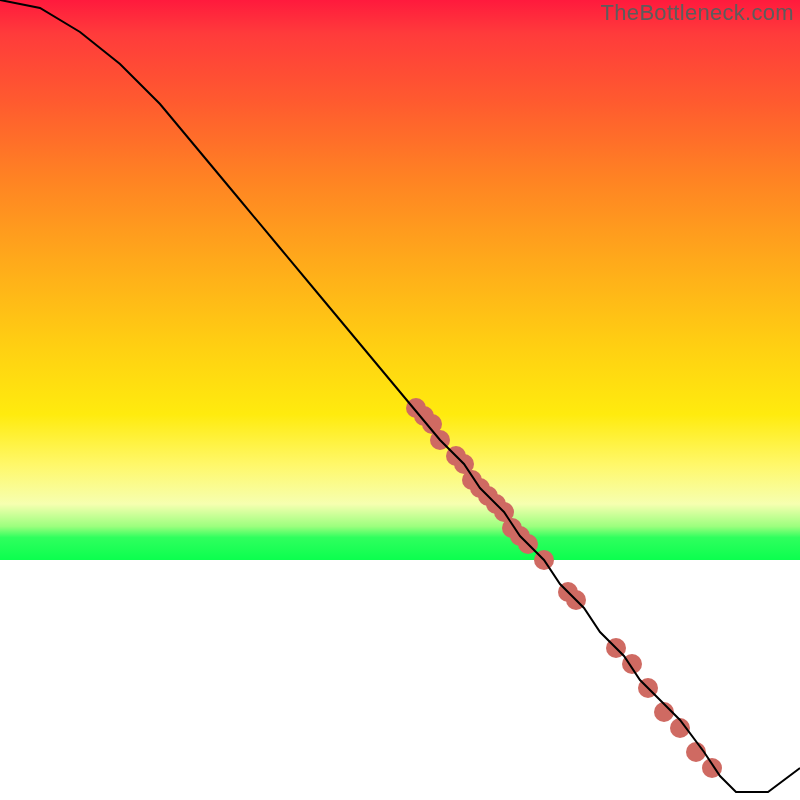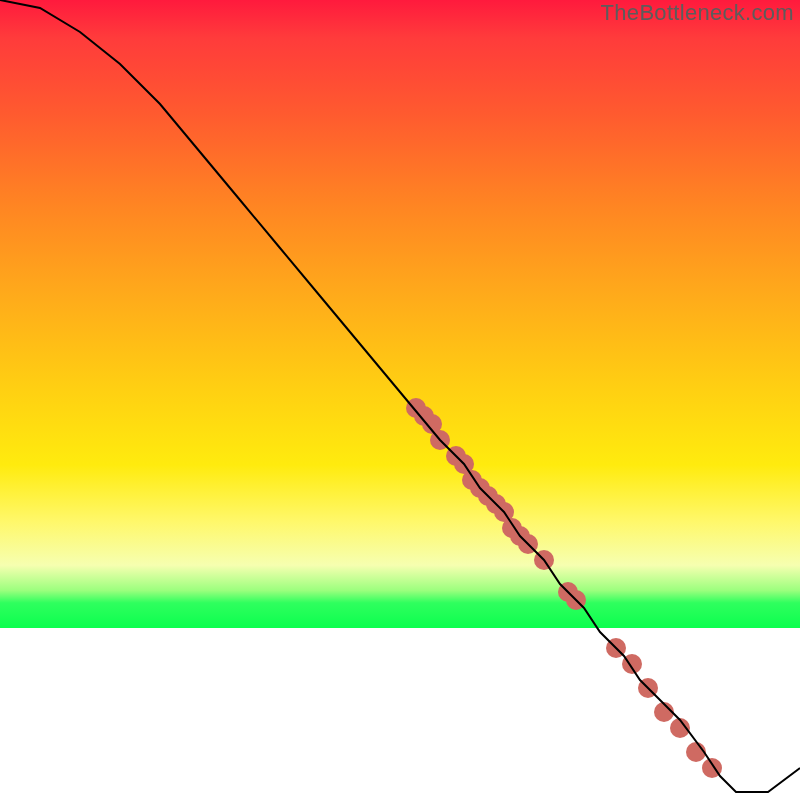--- a/index.html
+++ b/index.html
@@ -6,21 +6,21 @@
     margin: 0;
     padding: 0;
     width: 800px;
     height: 800px;
     overflow: hidden;
     font-family: Arial, Helvetica, sans-serif;
   }
   .chart-container {
     position: relative;
     width: 800px;
-    height: 628px;
+    height: 560px;
   }
   .gradient-bg {
     position: absolute;
     inset: 0;
     
     background: linear-gradient(to bottom,
       #ff1a3d 0%,
       #ff3b3b 6%,
       #ff5a2f 18%,
       #ff8323 32%,

